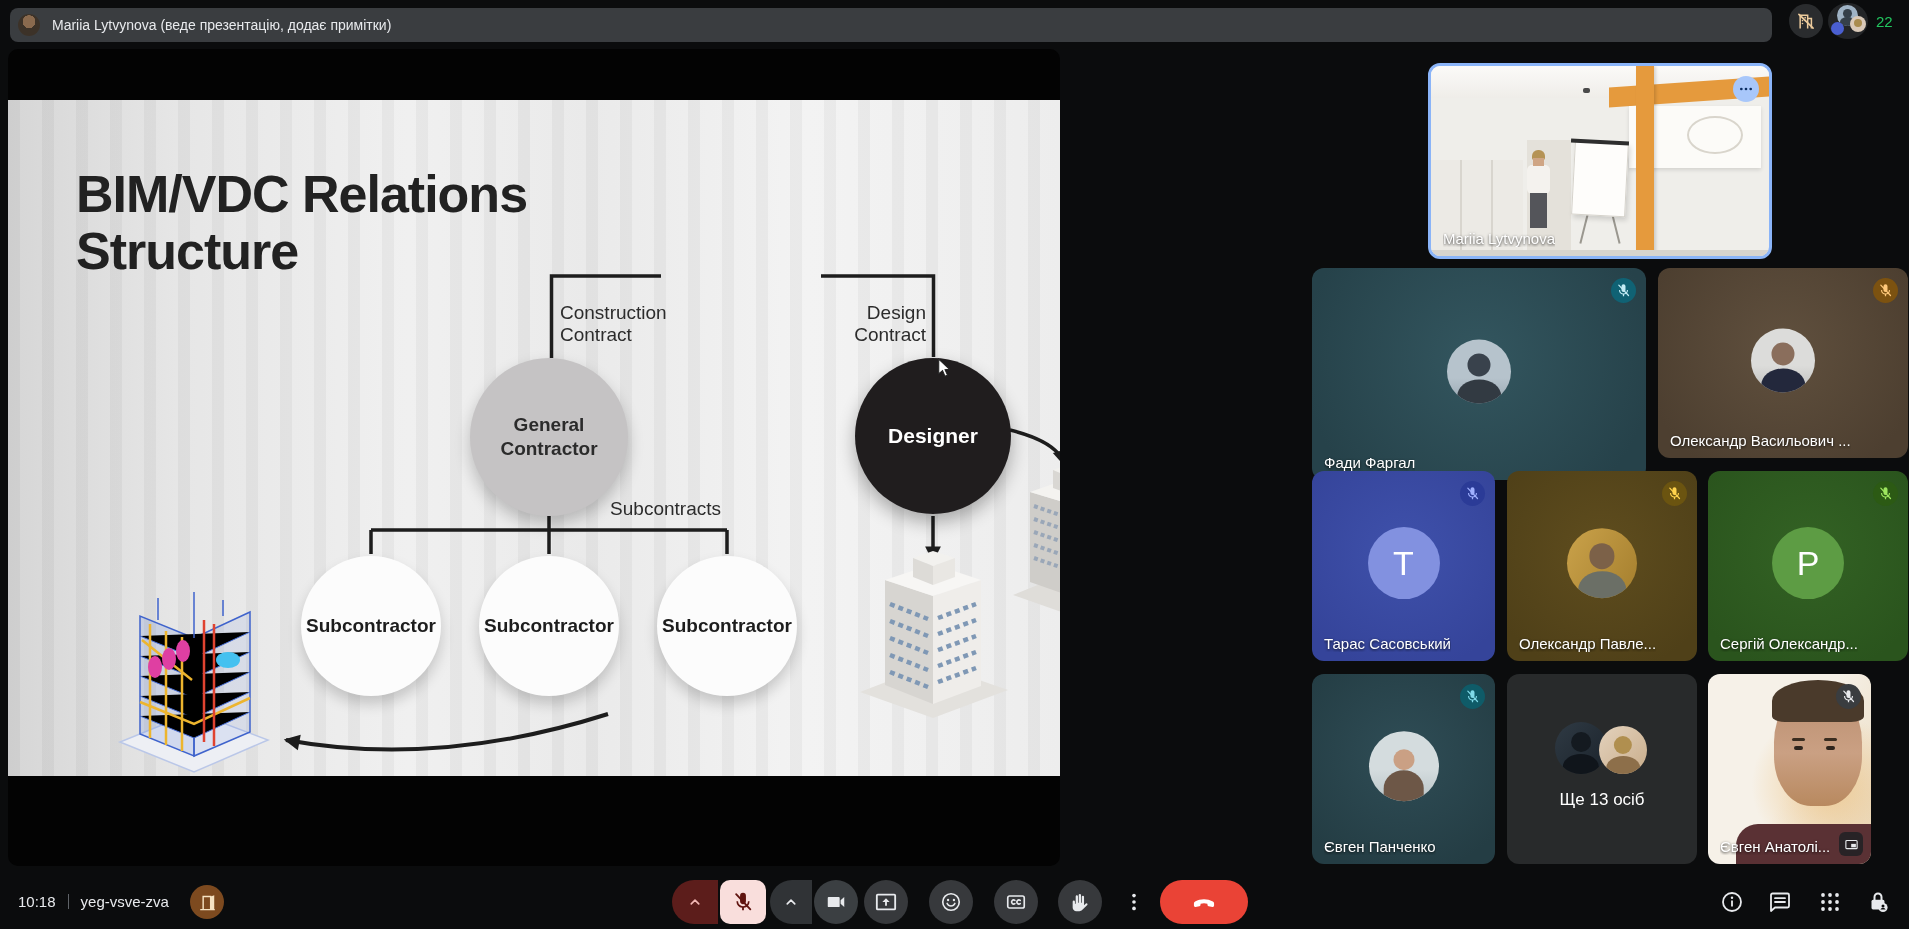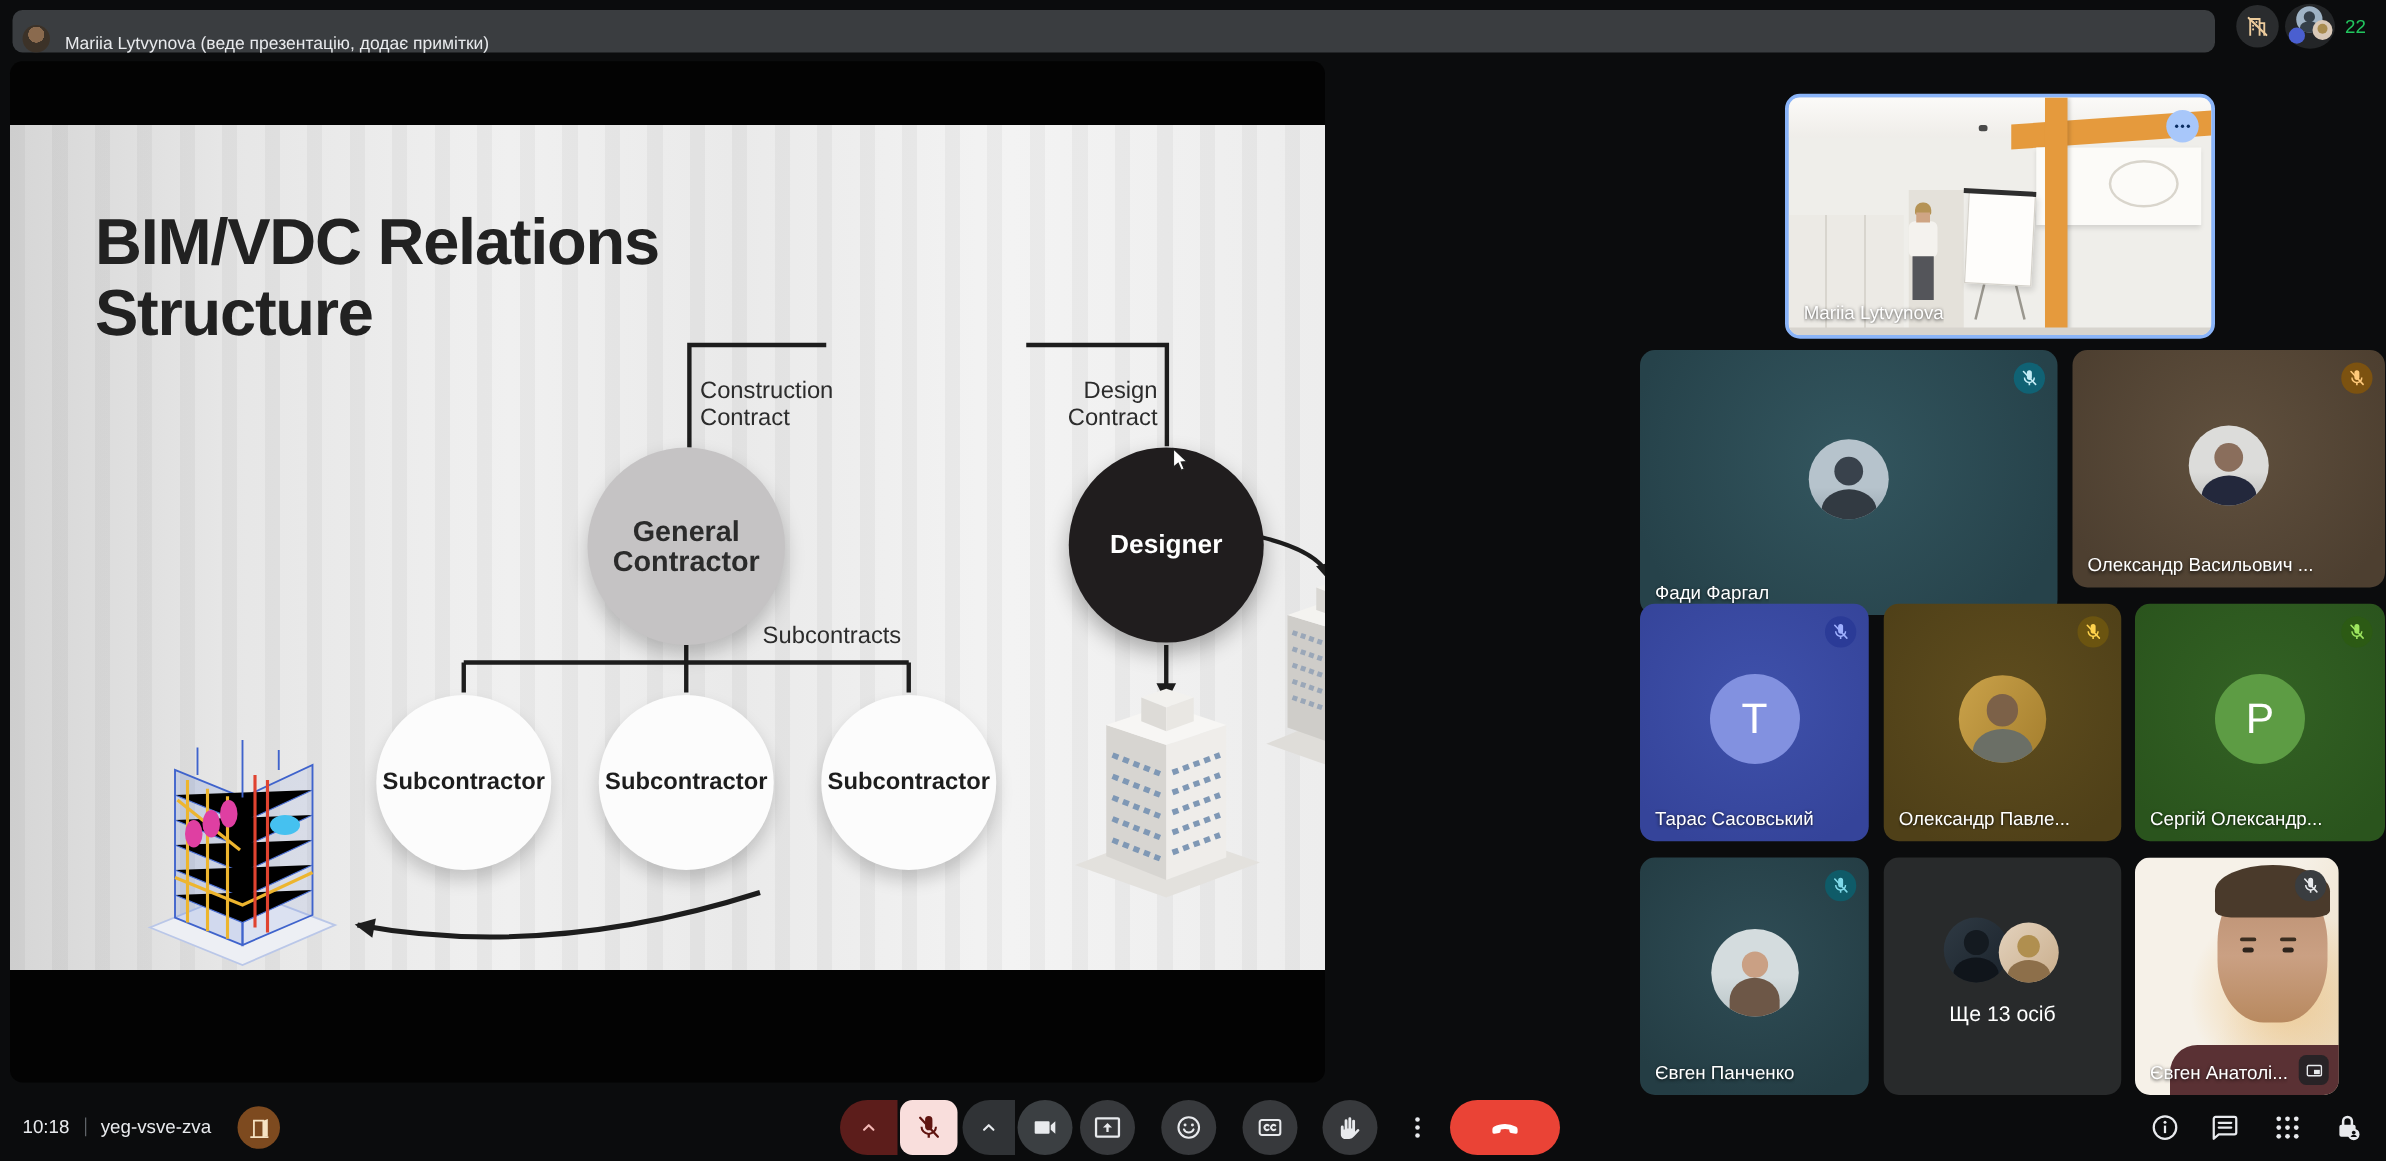--- a/index.html
+++ b/index.html
@@ -1,20 +1,20 @@
 <!DOCTYPE html>
 <html><head>
 <meta charset="utf-8">
 <style>
   html,body{margin:0;padding:0;background:#0b0c0d;}
   body{width:1909px;height:929px;position:relative;overflow:hidden;
        font-family:"Liberation Sans","DejaVu Sans",sans-serif;color:#e8eaed;}
 
   
-  .topbar{position:absolute;left:10px;top:8px;width:1762px;height:34px;background:#3a3d40;border-radius:8px;display:flex;align-items:flex-end;}
+  .topbar{position:absolute;left:10px;top:8px;width:1762px;height:34px;background:#3a3d40;border-radius:8px;display:flex;align-items:center;}
   .topbar .mini-ava{width:22px;height:22px;border-radius:50%;margin-left:8px;background:radial-gradient(circle at 50% 35%,#8a6a4e 0 35%,#3c3228 36% 100%);flex:none;}
   .topbar .label{margin-left:12px;font-size:14px;font-weight:500;color:#e8eaed;white-space:nowrap;}
   .corner-btn{position:absolute;top:4px;width:34px;height:34px;border-radius:50%;background:#2a2c2e;display:flex;align-items:center;justify-content:center;}
   .people-chip{position:absolute;left:1828px;top:3px;height:36px;display:flex;align-items:center;}
   .cluster{position:relative;width:40px;height:36px;border-radius:50%;background:#232527;flex:none;}
   .cluster .c1{position:absolute;left:9px;top:2px;width:21px;height:21px;border-radius:50%;background:radial-gradient(circle at 50% 38%,#9fb3c5 0 100%);overflow:hidden;}
   .cluster .c1 i{position:absolute;left:6px;top:4px;width:9px;height:9px;border-radius:50%;background:#35404a;}
   .cluster .c1 b{position:absolute;left:3px;top:12px;width:15px;height:10px;border-radius:50% 50% 0 0;background:#35404a;}
   .cluster .c2{position:absolute;left:22px;top:13px;width:16px;height:16px;border-radius:50%;background:radial-gradient(circle at 50% 40%,#d9c9b8 0 100%);overflow:hidden;}
   .cluster .c2 i{position:absolute;left:4px;top:3px;width:8px;height:8px;border-radius:50%;background:#a98c4f;}
@@ -23,28 +23,28 @@
 
   
   .share{position:absolute;left:8px;top:49px;width:1052px;height:817px;background:#030303;border-radius:10px;}
   .slide{position:absolute;left:8px;top:100px;width:1052px;height:676px;overflow:hidden;
      background:linear-gradient(90deg,#d6d6d6 0%,#e6e6e6 16%,#f0f0f0 38%,#eaeaea 55%,#f3f3f3 76%,#ededed 100%);}
   .slide::after{content:"";position:absolute;inset:0;
      background:repeating-linear-gradient(90deg,rgba(0,0,0,0.04) 0 12px,rgba(0,0,0,0) 12px 34px);pointer-events:none;}
   .slide-title{position:absolute;left:68px;top:66px;font-size:52px;line-height:57px;font-weight:700;color:#222;letter-spacing:-1px;}
   .node{position:absolute;border-radius:50%;display:flex;flex-direction:column;align-items:center;justify-content:center;text-align:center;font-weight:700;z-index:3;}
   .node.owner{left:653px;top:97px;width:158px;height:158px;background:#e8490e;color:#fff;font-size:21px;box-shadow:0 8px 18px rgba(0,0,0,.28);}
-  .node.gc{left:462px;top:258px;width:158px;height:158px;background:#c5c3c4;color:#2b2b2b;font-size:23px;line-height:24px;box-shadow:0 8px 16px rgba(0,0,0,.22);}
+  .node.gc{left:462px;top:258px;width:158px;height:158px;background:#c5c3c4;color:#2b2b2b;font-size:19px;line-height:24px;box-shadow:0 8px 16px rgba(0,0,0,.22);}
   .node.designer{left:847px;top:258px;width:156px;height:156px;background:#201d1e;color:#fff;font-size:21px;box-shadow:0 8px 18px rgba(0,0,0,.3);}
   .node.sub{width:140px;height:140px;top:456px;background:#fcfcfc;color:#1d1d1d;font-size:19px;box-shadow:0 8px 14px rgba(0,0,0,.18);}
   .conn-label{position:absolute;font-size:19px;line-height:22px;color:#2c2c2c;z-index:2;}
   .slide-svg{position:absolute;left:0;top:0;z-index:1;}
 
   
-  .tile{position:absolute;border-radius:12px;overflow:hidden;background:#1c1e1f;margin-top:12px;}
+  .tile{position:absolute;border-radius:12px;overflow:hidden;background:#1c1e1f;}
   .tile .name{position:absolute;left:12px;bottom:9px;font-size:15px;font-weight:500;color:#fff;
       text-shadow:0 1px 3px rgba(0,0,0,.8);white-space:nowrap;max-width:88%;overflow:hidden;z-index:4;}
   .mic-badge{position:absolute;right:10px;top:10px;width:25px;height:25px;border-radius:50%;display:flex;align-items:center;justify-content:center;z-index:4;}
   .mic-badge svg{width:15px;height:15px;}
   .avatar{position:absolute;left:50%;top:50%;transform:translate(-50%,-54%);border-radius:50%;overflow:hidden;}
   .avatar .head{position:absolute;left:50%;top:22%;width:36%;height:36%;transform:translateX(-50%);border-radius:50%;}
   .avatar .body{position:absolute;left:50%;top:62%;width:68%;height:52%;transform:translateX(-50%);border-radius:50% 50% 0 0;}
   .avatar.letter{display:flex;align-items:center;justify-content:center;font-size:34px;color:#fff;font-weight:400;}
   .presenter{border:3px solid #8ab4f8;background:#efeeea;}
   .more-btn{position:absolute;right:10px;top:10px;width:26px;height:26px;border-radius:50%;background:#a8c7fa;display:flex;align-items:center;justify-content:center;z-index:5;color:#0b2e63;}

